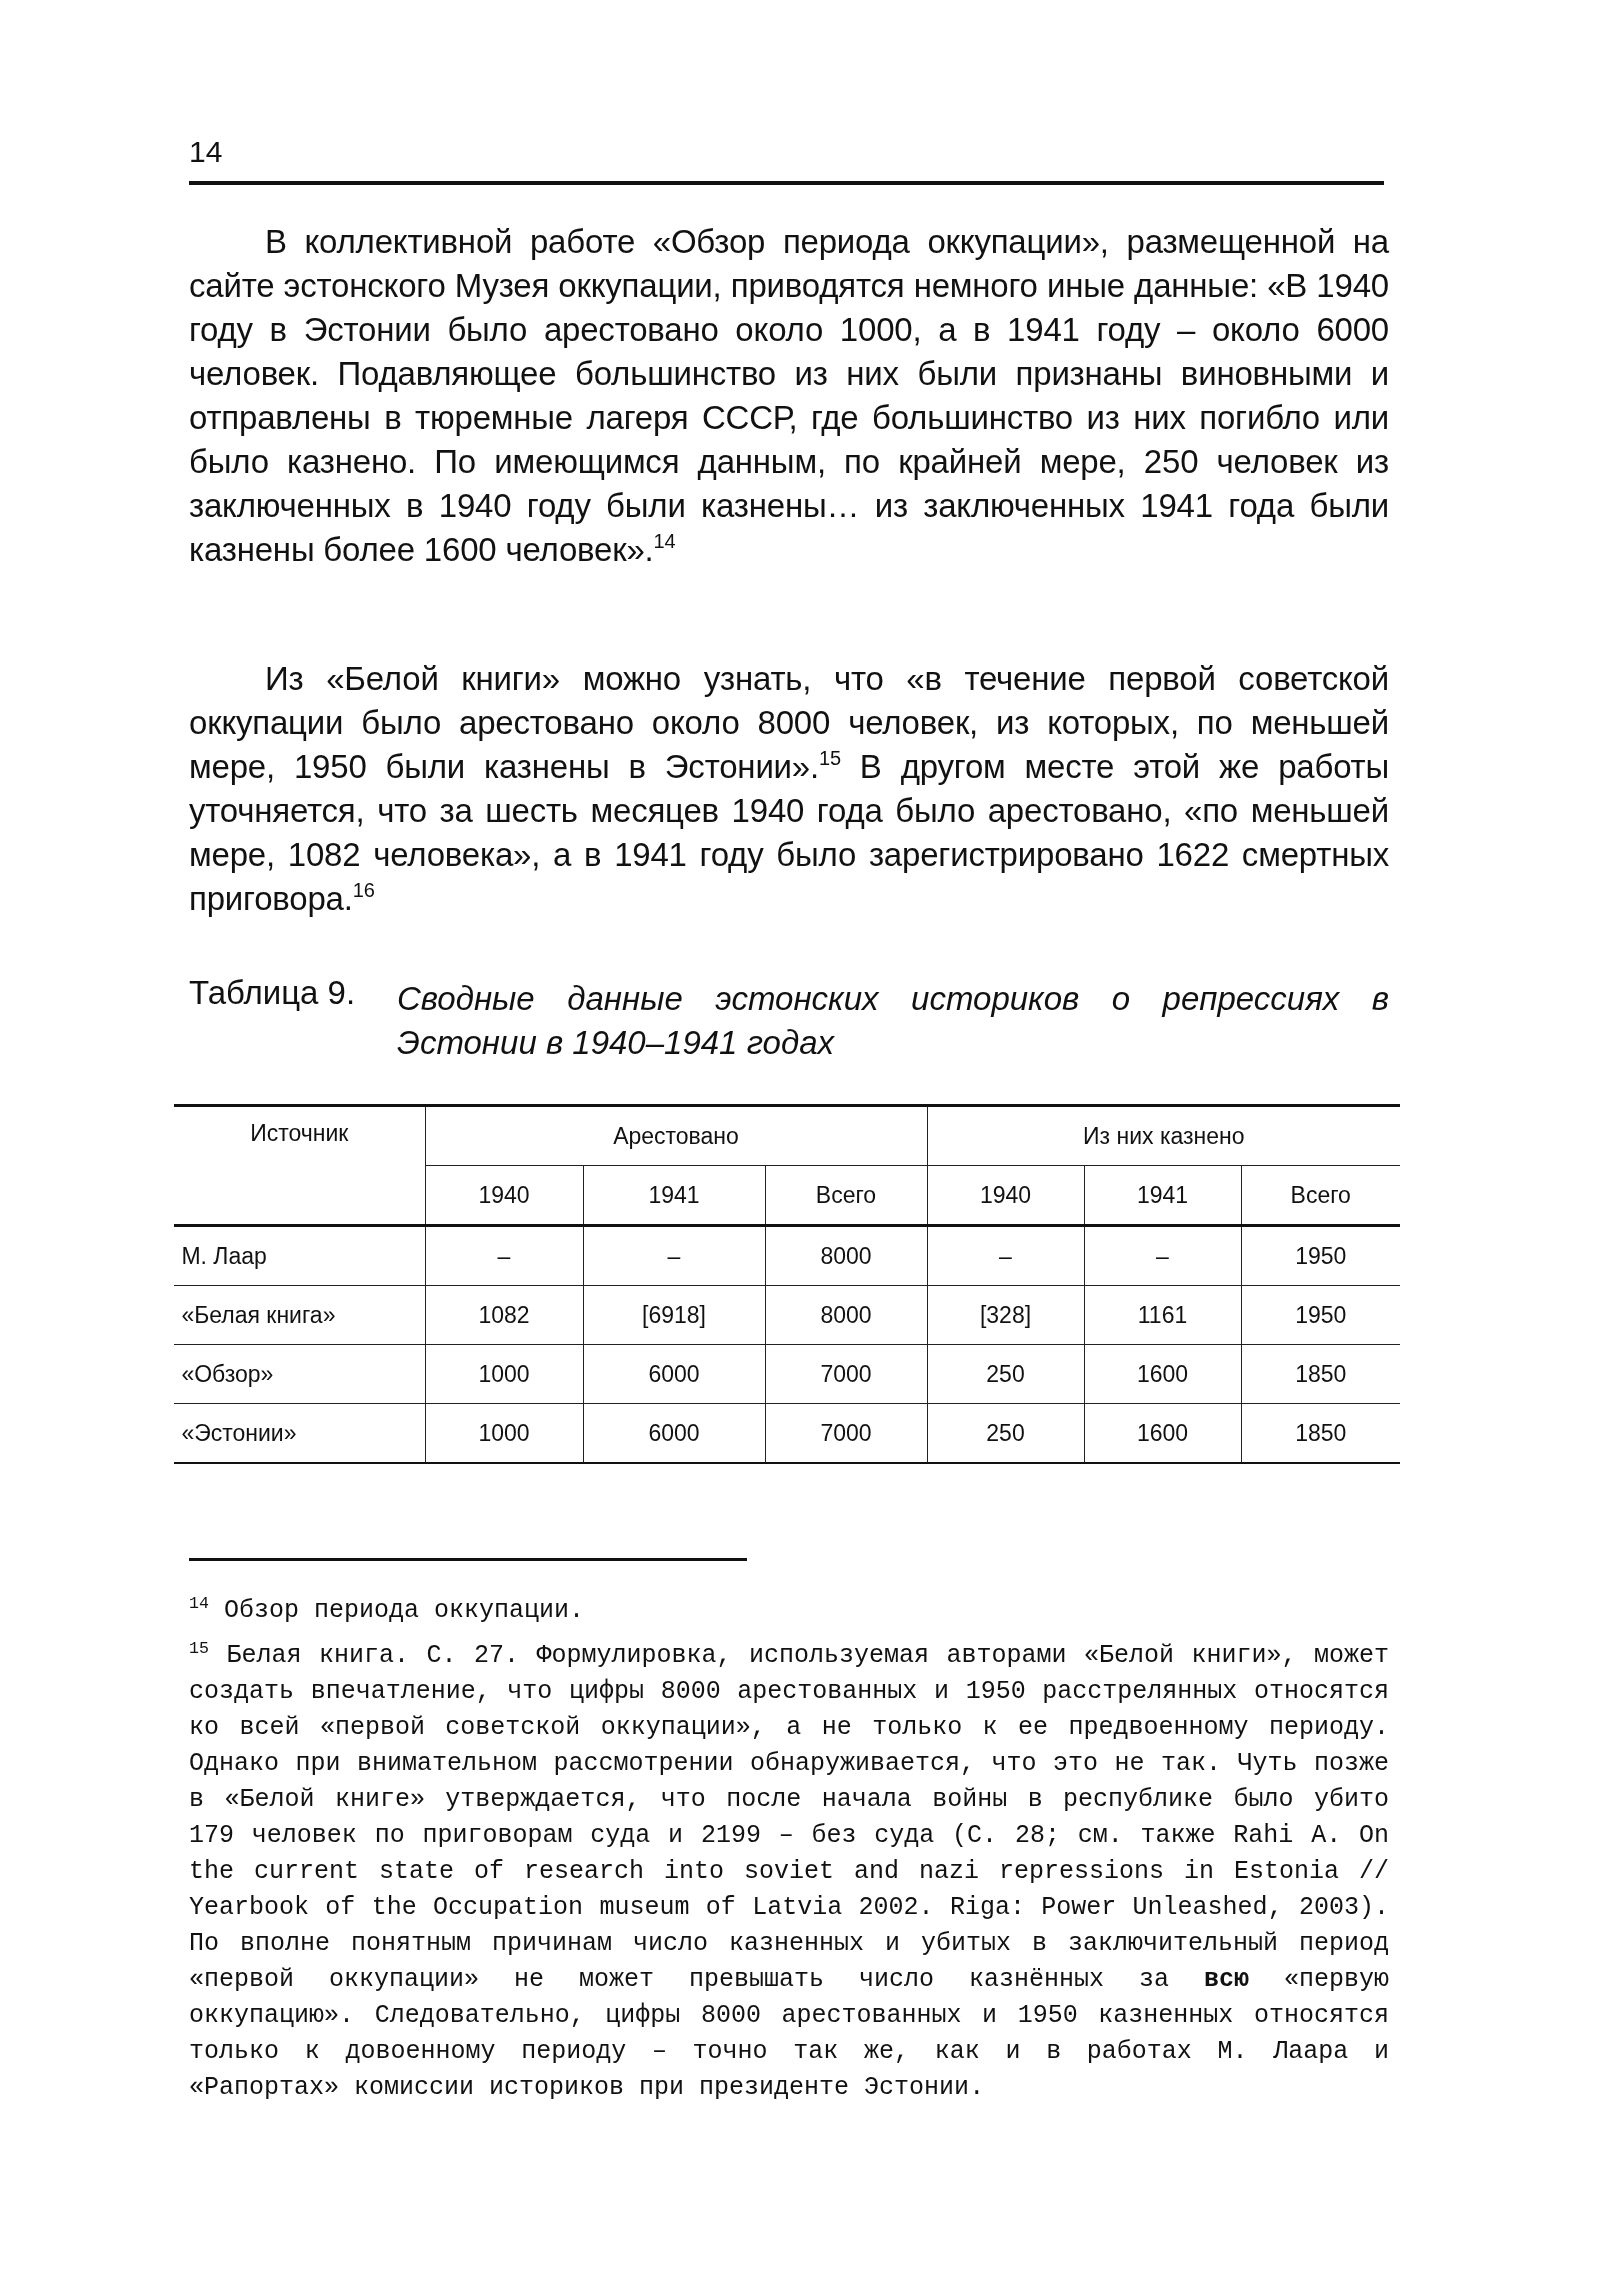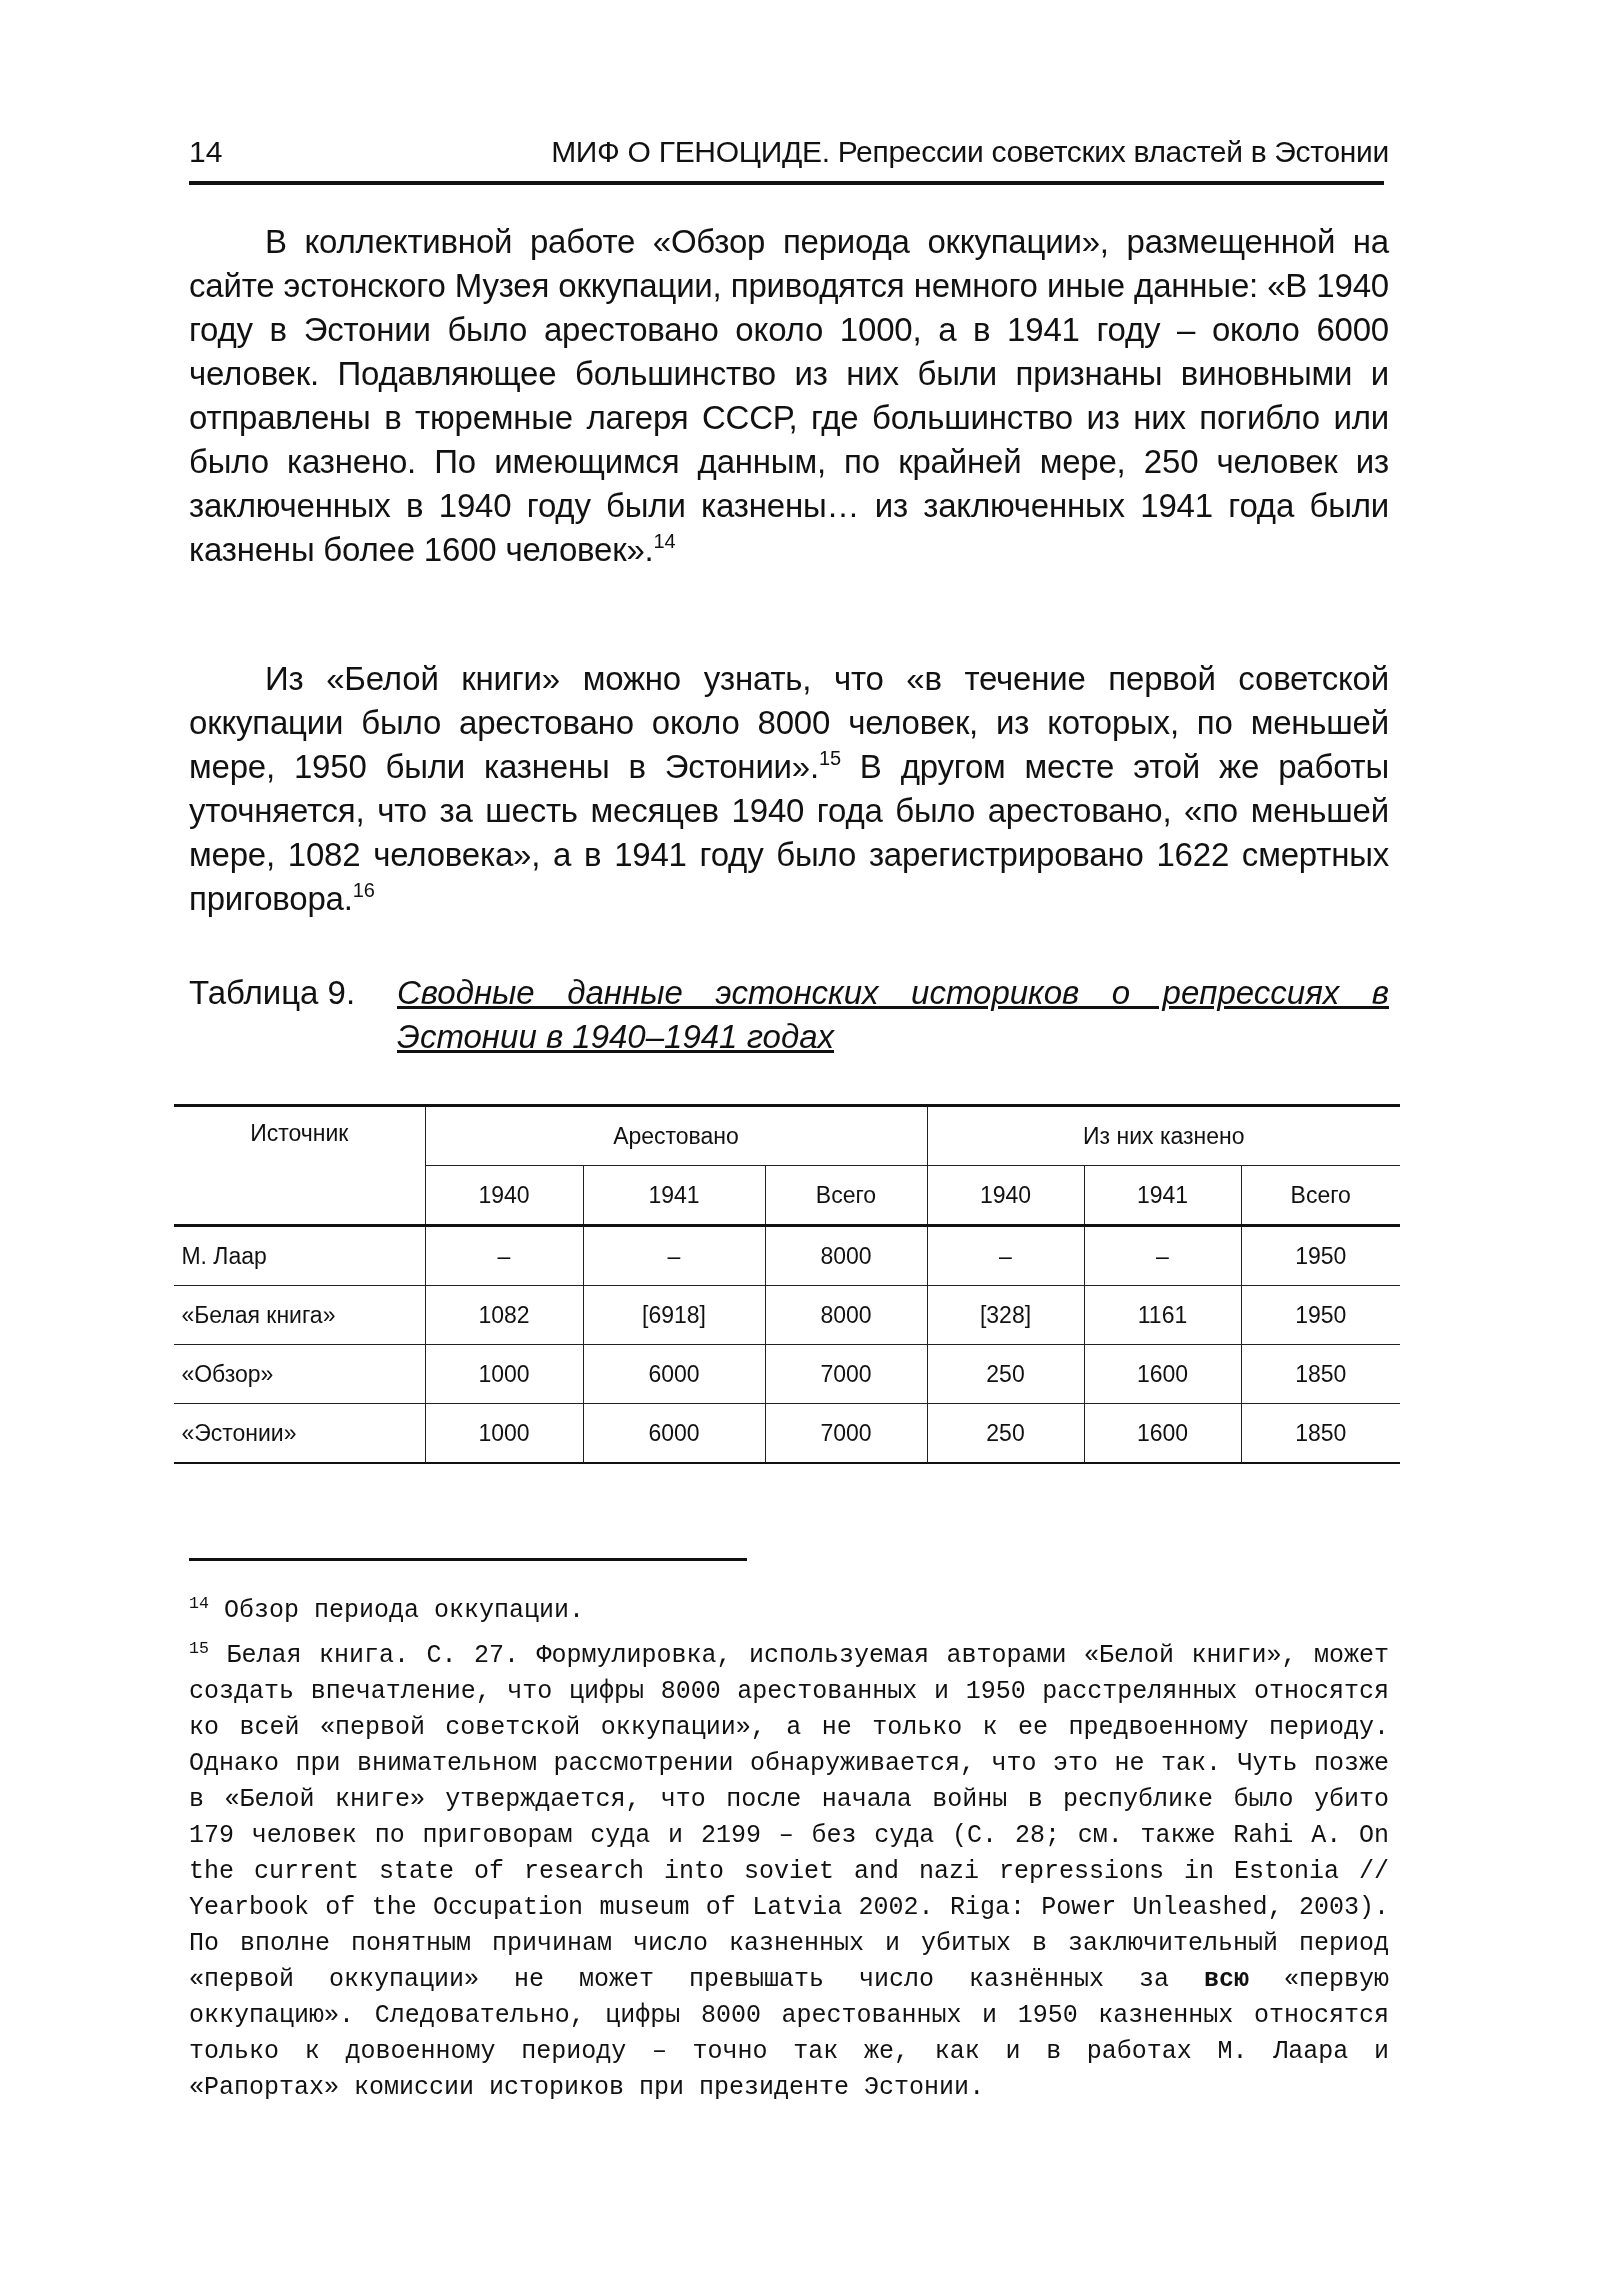--- a/index.html
+++ b/index.html
@@ -23,22 +23,22 @@
   }
   #p1 { top: 220px; }
   #p2 { top: 657px; }
   sup.fn { font-size: 20px; vertical-align: 13px; line-height: 0; }
   .caption {
     position: absolute; left: 189px; top: 971px; width: 1200px;
     font-size: 33px; line-height: 44px;
   }
   .caption .label { position: absolute; left: 0; top: 0; }
   .caption .text {
-    position: absolute; left: 208px; top: 0; width: 992px;
-    font-style: italic; text-align: justify; text-align-last: left; text-decoration: underline;
+    position: absolute; left: 208px; top: 6px; width: 992px;
+    font-style: italic; text-align: justify; text-align-last: left;
   }
   table.data {
     position: absolute; left: 174px; top: 1104px; width: 1225px;
     border-collapse: collapse; font-size: 23px; table-layout: fixed;
   }
   table.data col.c0 { width: 251px; }
   table.data col.c1 { width: 158px; }
   table.data col.c2 { width: 182px; }
   table.data col.c3 { width: 162px; }
   table.data col.c4 { width: 157px; }
@@ -65,21 +65,20 @@
   }
   .footnotes p { margin: 0 0 9.2px 0; font-family: Liberation Mono, monospace; }
   .footnotes sup { font-size: 16.6px; vertical-align: 9.2px; line-height: 0; }
   .footnotes .em { font-weight: bold; }
 </style>
 </head>
 <body>
 
 <div class="page-header">
   <span class="num">14</span>
-  <span class="title">МИФ О ГЕНОЦИДЕ. Репрессии советских властей в Эстонии</span>
 </div>
 <div class="header-rule"></div>
 
 <p class="para" id="p1" style="margin:0"><span>В коллективной работе «Обзор периода оккупации», размещенной на сайте эстонского Музея оккупации, приводятся немного иные данные: «В 1940 году в Эстонии было арестовано около 1000, а в 1941 году – около 6000 человек. Подавляющее большинство из них были признаны виновными и отправлены в тюремные лагеря СССР, где большинство из них погибло или было казнено. По имеющимся данным, по крайней мере, 250 человек из заключенных в 1940 году были казнены… из заключенных 1941 года были казнены более 1600 человек».</span><sup class="fn">14</sup></p>
 
 <p class="para" id="p2" style="margin:0"><span>Из «Белой книги» можно узнать, что «в течение первой советской оккупации было арестовано около 8000 человек, из которых, по меньшей мере, 1950 были казнены в Эстонии».</span><sup class="fn">15</sup><span> В другом месте этой же работы уточняется, что за шесть месяцев 1940 года было арестовано, «по меньшей мере, 1082 человека», а в 1941 году было зарегистрировано 1622 смертных приговора.</span><sup class="fn">16</sup></p>
 
 <div class="caption">
   <span class="label">Таблица 9.</span>
   <span class="text">Сводные данные эстонских историков о репрессиях в Эстонии в 1940–1941 годах</span>

